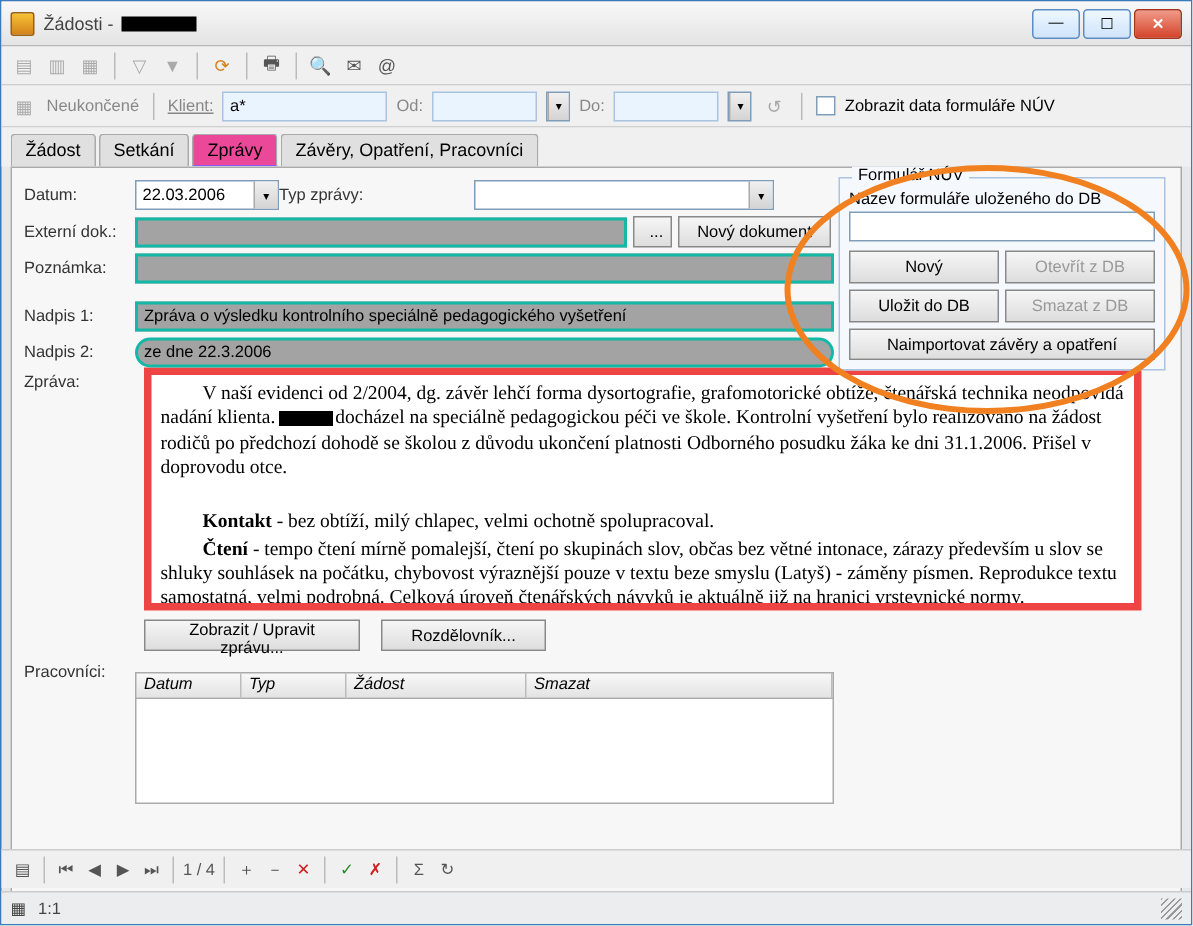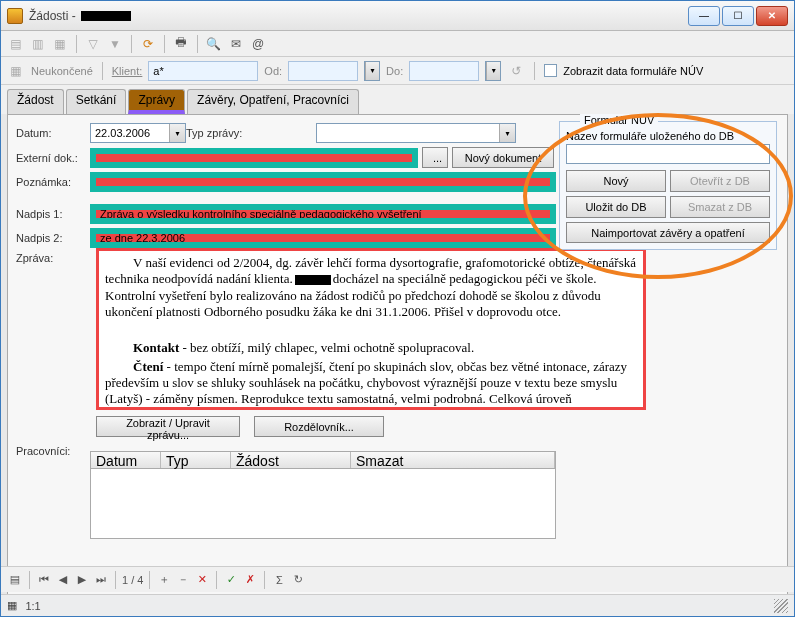--- a/index.html
+++ b/index.html
@@ -16,39 +16,39 @@
 .tbicon { width: 18px; height: 18px; display:flex; align-items:center; justify-content:center; color:#555; font-size:12px;}
 .tbicon.disabled { opacity: 0.45; }
 .tbsep { width:1px; height:18px; background:#bbb; margin:0 3px;}
 .filterbar { height: 28px; display: flex; align-items: center; padding: 2px 6px; gap: 6px; background:#f0f0f0; border-bottom:1px solid #d0d0d0;}
 .filterbar .lbl { color: #888; }
 .filterbar .lbl.link { text-decoration: underline; }
 .filterbar input[type=text]{ height:20px; border:1px solid #aac3e0; background:#eaf4ff; padding:0 4px; font-size:11px;}
 .filterbar .dateempty { width:70px; height:20px; border:1px solid #aac3e0; background:#eaf4ff;}
 .tabs { display: flex; padding: 4px 6px 0 6px; gap: 2px; background:#f0f0f0;}
 .tab { padding: 3px 9px; border:1px solid #aaa; border-bottom:none; background:#e0e0e0; cursor:default; font-size:12px; border-radius:3px 3px 0 0;}
-.tab.active { background:#a16207; border-bottom:4px solid #8b5cf6;}
+.tab.active { background:#ec4899; border-bottom:1px solid #8b5cf6;}
 .tabcontent { background:#f7f7f7; border:1px solid #aaa; margin:0 6px 6px 6px; height: 492px; position:relative; padding:8px 8px 0 8px;}
 .formrow { display:flex; align-items:center; margin-bottom:4px; }
 .formrow .rlabel { width:74px; text-align:left; padding-right:6px; color:#333; }
-.txt { height:20px; border:6px solid #14b8a6; background:#ef4444; padding:0 4px; font-size:11px; font-family:inherit;}
+.txt { height:20px; border:2px solid #14b8a6; background:#a3a3a3; padding:0 4px; font-size:11px; font-family:inherit;}
 .btn { height:21px; border:1px solid #888; background:linear-gradient(#f6f6f6,#ddd); padding:0 10px; font-size:11px; cursor:default;}
 .btn.disabled { color:#999; }
 .ddl { height:20px; border:1px solid #7f9db9; background:#fff; display:flex; align-items:center;}
 .ddl .ddarrow{ width:16px; height:18px; background:linear-gradient(#f0f0f0,#d4d4d4); border-left:1px solid #aaa; display:flex; align-items:center; justify-content:center; font-size:8px;}
-.zprava-box { margin-left:80px; width:550px; height:162px; border:3px solid #ef4444; background:#fff; padding:4px 6px; font-family:"Times New Roman",serif; font-size:13px; line-height:1.25; overflow:hidden;}
+.zprava-box { margin-left:80px; width:665px; height:162px; border:5px solid #ef4444; background:#fff; padding:4px 6px; font-family:"Times New Roman",serif; font-size:13px; line-height:1.25; overflow:hidden;}
 .zprava-box p { margin-bottom:2px;}
 .zprava-box .indent { text-indent:28px;}
 .action-row { margin-left:80px; margin-top:6px; display:flex; gap:14px;}
 .grid { margin-top:6px; margin-left:0; }
 .grid .ghead { display:flex; background:linear-gradient(#f8f8f8,#e3e3e3); border:1px solid #aaa; height:18px;}
-.grid .gcol { border-right:1px solid #bbb; padding:1px 5px; font-size:14px;}
+.grid .gcol { border-right:1px solid #bbb; padding:1px 5px; font-size:11px;font-style:italic;}
 .grid .gbody { height:70px; border:1px solid #aaa; border-top:none; background:#fff;}
 .nuv-panel { position:absolute; right:10px; top:6px; width:218px; border:1px solid #aac3e0; background:#f5f8fc; padding:4px 6px 6px 6px;}
-.nuv-panel .nuv-title { position:absolute; top:-8px; left:20px; background:#f5f8fc; padding:0 4px; font-size:11px;}
+.nuv-panel .nuv-title { position:absolute; top:-8px; left:8px; background:#f5f8fc; padding:0 4px; font-size:11px;}
 .nuv-panel .nuv-lbl { font-size:11px; margin:4px 0 2px 0;}
 .nuv-panel .nuv-input { width:100%; height:20px; border:1px solid #7f9db9; background:#fff;}
 .nuv-btns { display:grid; grid-template-columns:1fr 1fr; gap:4px; margin-top:6px;}
 .nuv-btns .btn{ width:100%; height:22px;}
 .nuv-import { width:100%; margin-top:4px;}
 .highlight-oval { position:absolute; right:-6px; top:-2px; width:270px; height:166px; border:4px solid #f08020; border-radius:50%; pointer-events:none;}
 .navbar { position:absolute; bottom:24px; left:0; right:0; height:26px; background:#f0f0f0; border-top:1px solid #ccc; display:flex; align-items:center; gap:3px; padding:0 6px; font-size:11px; color:#555;}
 .navbar .nb { width:16px; text-align:center; }
 .statusbar { position:absolute; bottom:0; left:0; right:0; height:22px; background:#ecedee; border-top:1px solid #ccc; display:flex; align-items:center; padding:0 6px; font-size:11px; color:#444;}
 .statusbar .grip { margin-left:auto; width:14px; height:14px; background:repeating-linear-gradient(135deg,#999 0 1px,transparent 1px 3px);}
@@ -144,36 +144,36 @@
 
     <div style="height:8px"></div>
 
     <div class="formrow">
       <div class="rlabel">Nadpis 1:</div>
       <input class="txt" type="text" style="width: 466px;" value="Zpráva o výsledku kontrolního speciálně pedagogického vyšetření">
     </div>
 
     <div class="formrow">
       <div class="rlabel">Nadpis 2:</div>
-      <input class="txt" type="text" style="width: 466px;" value="ze dne 22.3.2006">
+      <input class="txt" type="text" style="width: 466px; border-radius: 10px;" value="ze dne 22.3.2006">
     </div>
 
     <div class="formrow" style="align-items:flex-start">
       <div class="rlabel">Zpráva:</div>
     </div>
     <div class="zprava-box" style="margin-top:-20px">
       <p class="indent"><span>V naší evidenci od 2/2004, dg. závěr lehčí forma dysortografie, grafomotorické obtíže, čtenářská technika neodpovídá nadání klienta.</span><span style="display:inline-block;width:36px;height:10px;background:#000;vertical-align:middle;margin:0 2px"></span><span>docházel na speciálně pedagogickou péči ve škole.  Kontrolní vyšetření bylo realizováno na žádost rodičů po předchozí dohodě se školou z důvodu ukončení platnosti Odborného posudku žáka ke dni 31.1.2006. Přišel v doprovodu otce.</span></p>
       <p>&nbsp;</p>
       <p class="indent"><b>Kontakt</b> - bez obtíží, milý chlapec, velmi ochotně spolupracoval.</p>
       <p class="indent"><b>Čtení</b><span> - tempo čtení mírně pomalejší, čtení po skupinách slov, občas bez větné intonace, zárazy především u slov se shluky souhlásek na počátku, chybovost výraznější pouze v textu beze smyslu (Latyš) - záměny písmen. Reprodukce textu samostatná, velmi podrobná. Celková úroveň čtenářských návyků je aktuálně již na hranici vrstevnické normy.</span></p>
     </div>
 
     <div class="action-row">
       <button class="btn" style="width:144px">Zobrazit / Upravit zprávu...</button>
-      <button class="btn" style="width:130px">Rozdělovník...</button>
+      <button class="btn" style="width:110px">Rozdělovník...</button>
     </div>
 
     <div class="formrow" style="margin-top:8px;align-items:flex-start">
       <div class="rlabel">Pracovníci:</div>
       <div class="grid" style="flex:1;max-width:466px">
         <div class="ghead">
           <div class="gcol" style="width:70px">Datum</div>
           <div class="gcol" style="width:70px">Typ</div>
           <div class="gcol" style="width:120px">Žádost</div>
           <div class="gcol" style="flex:1">Smazat</div>

